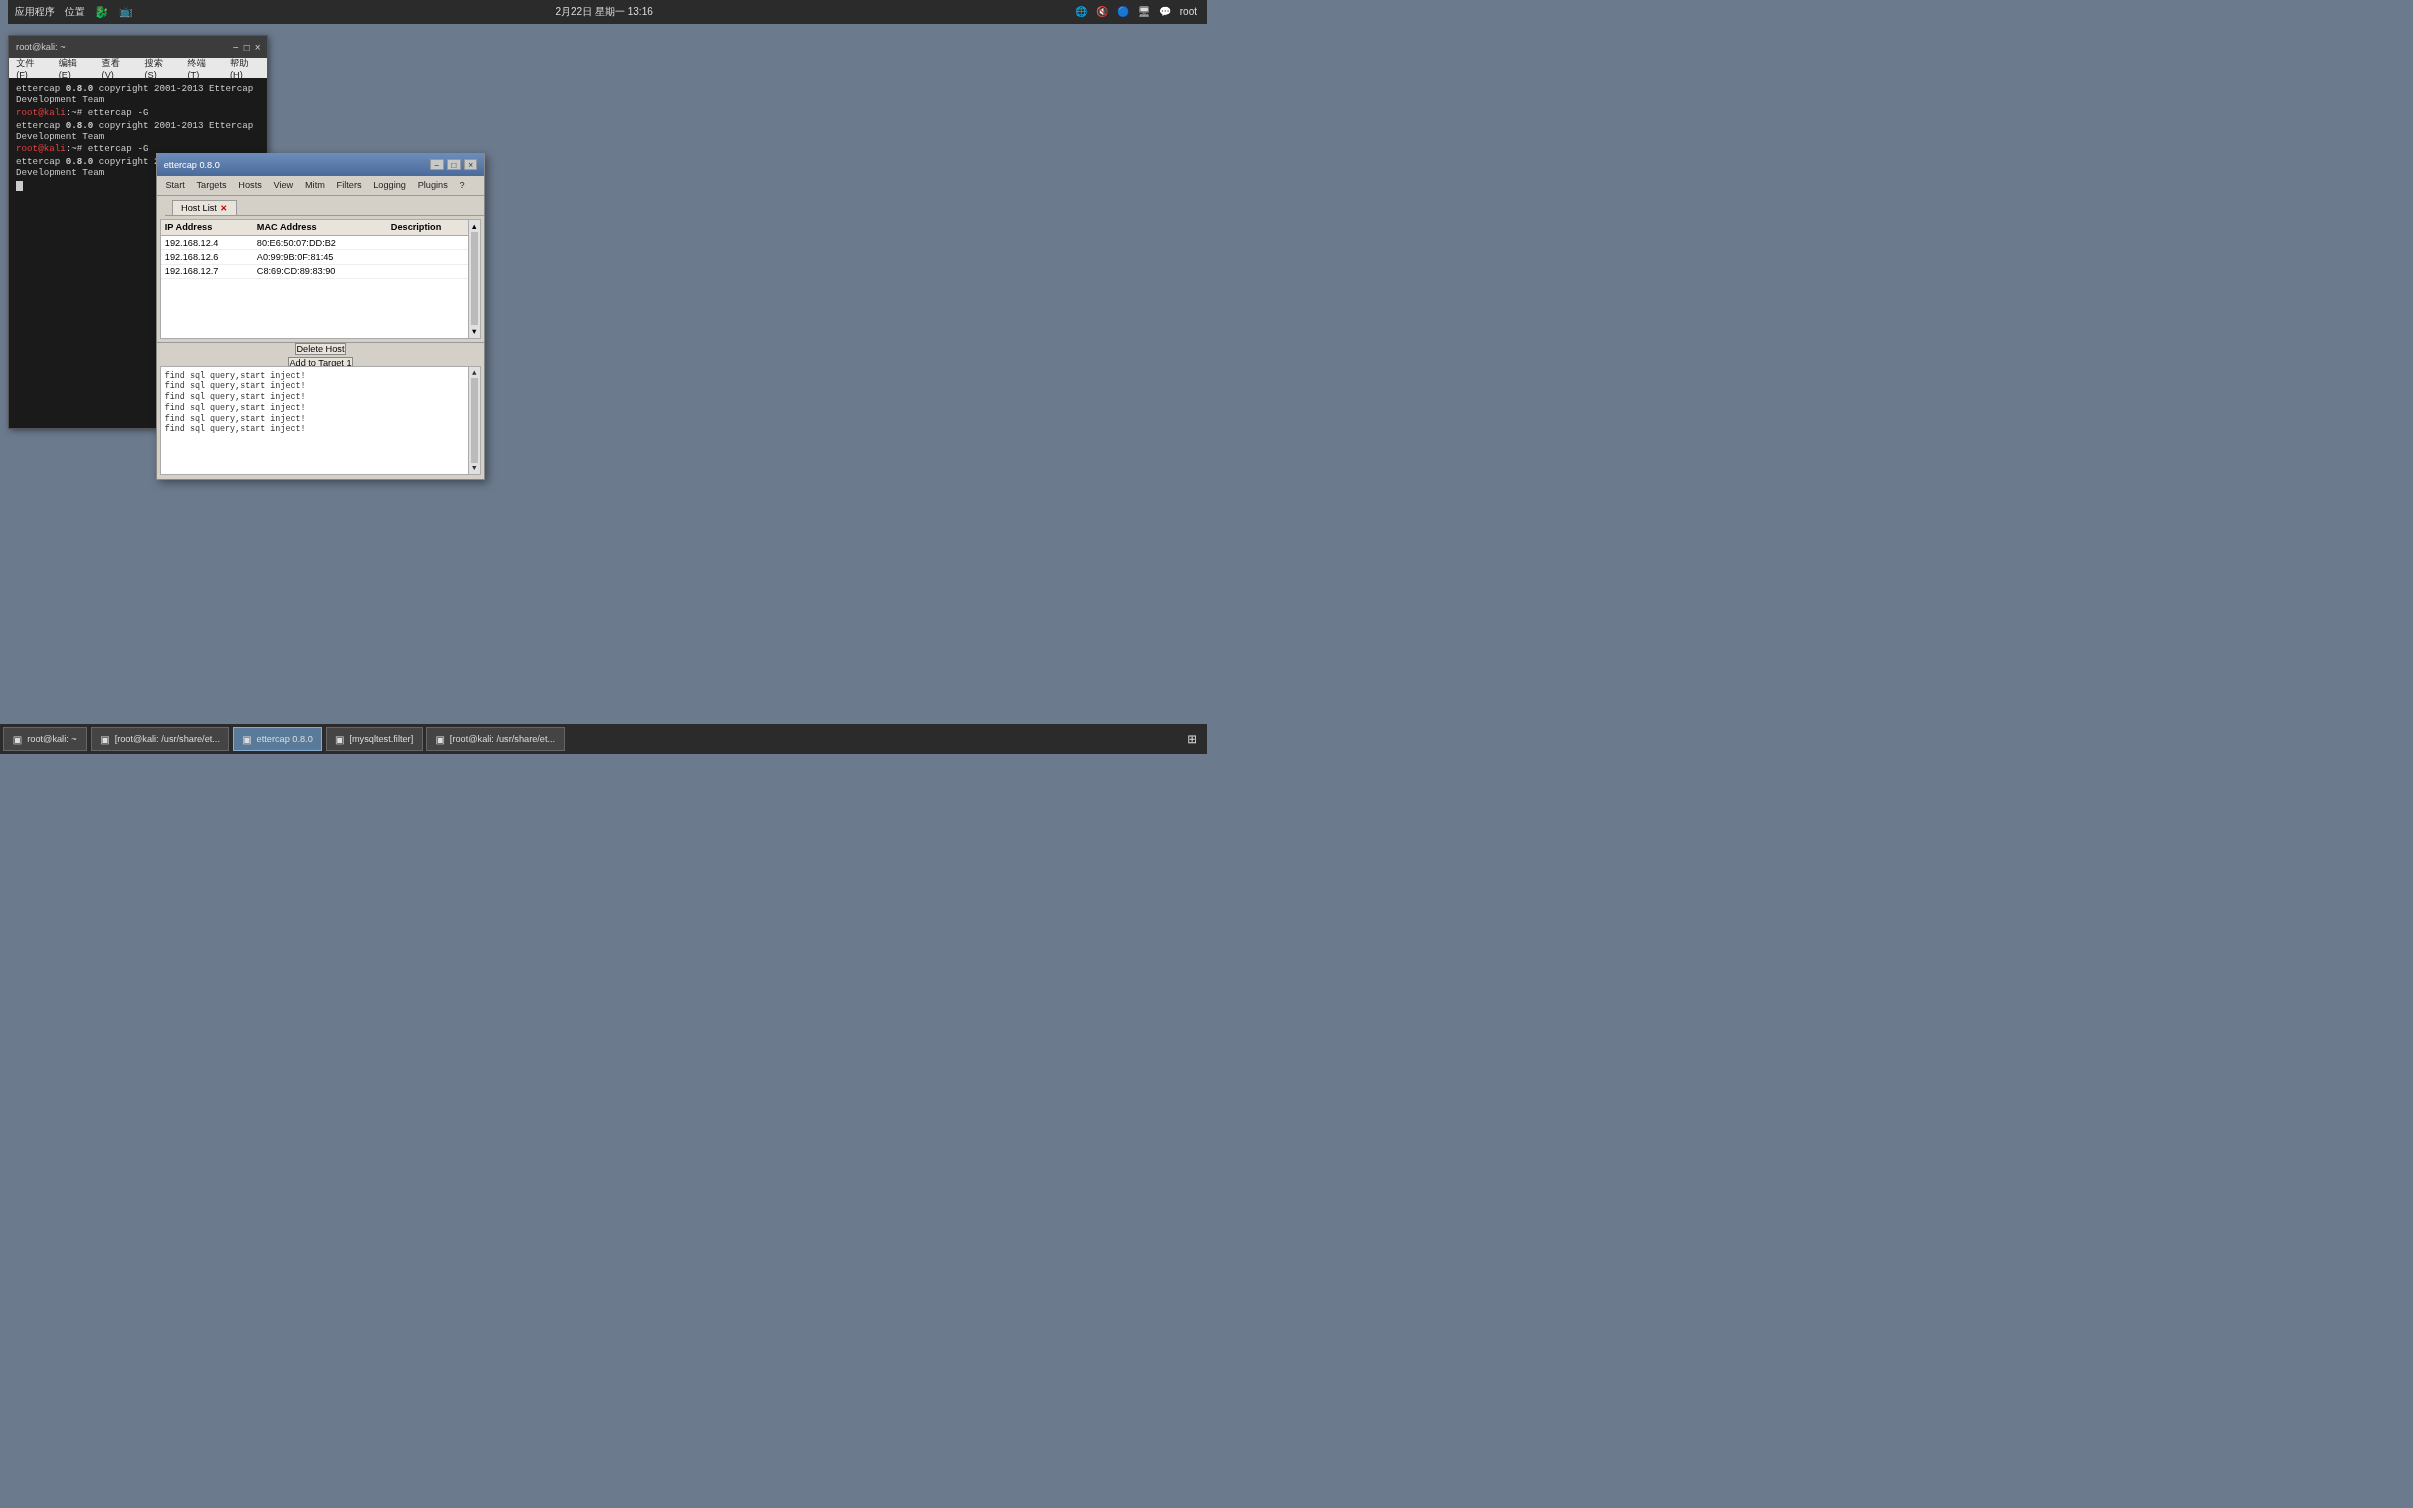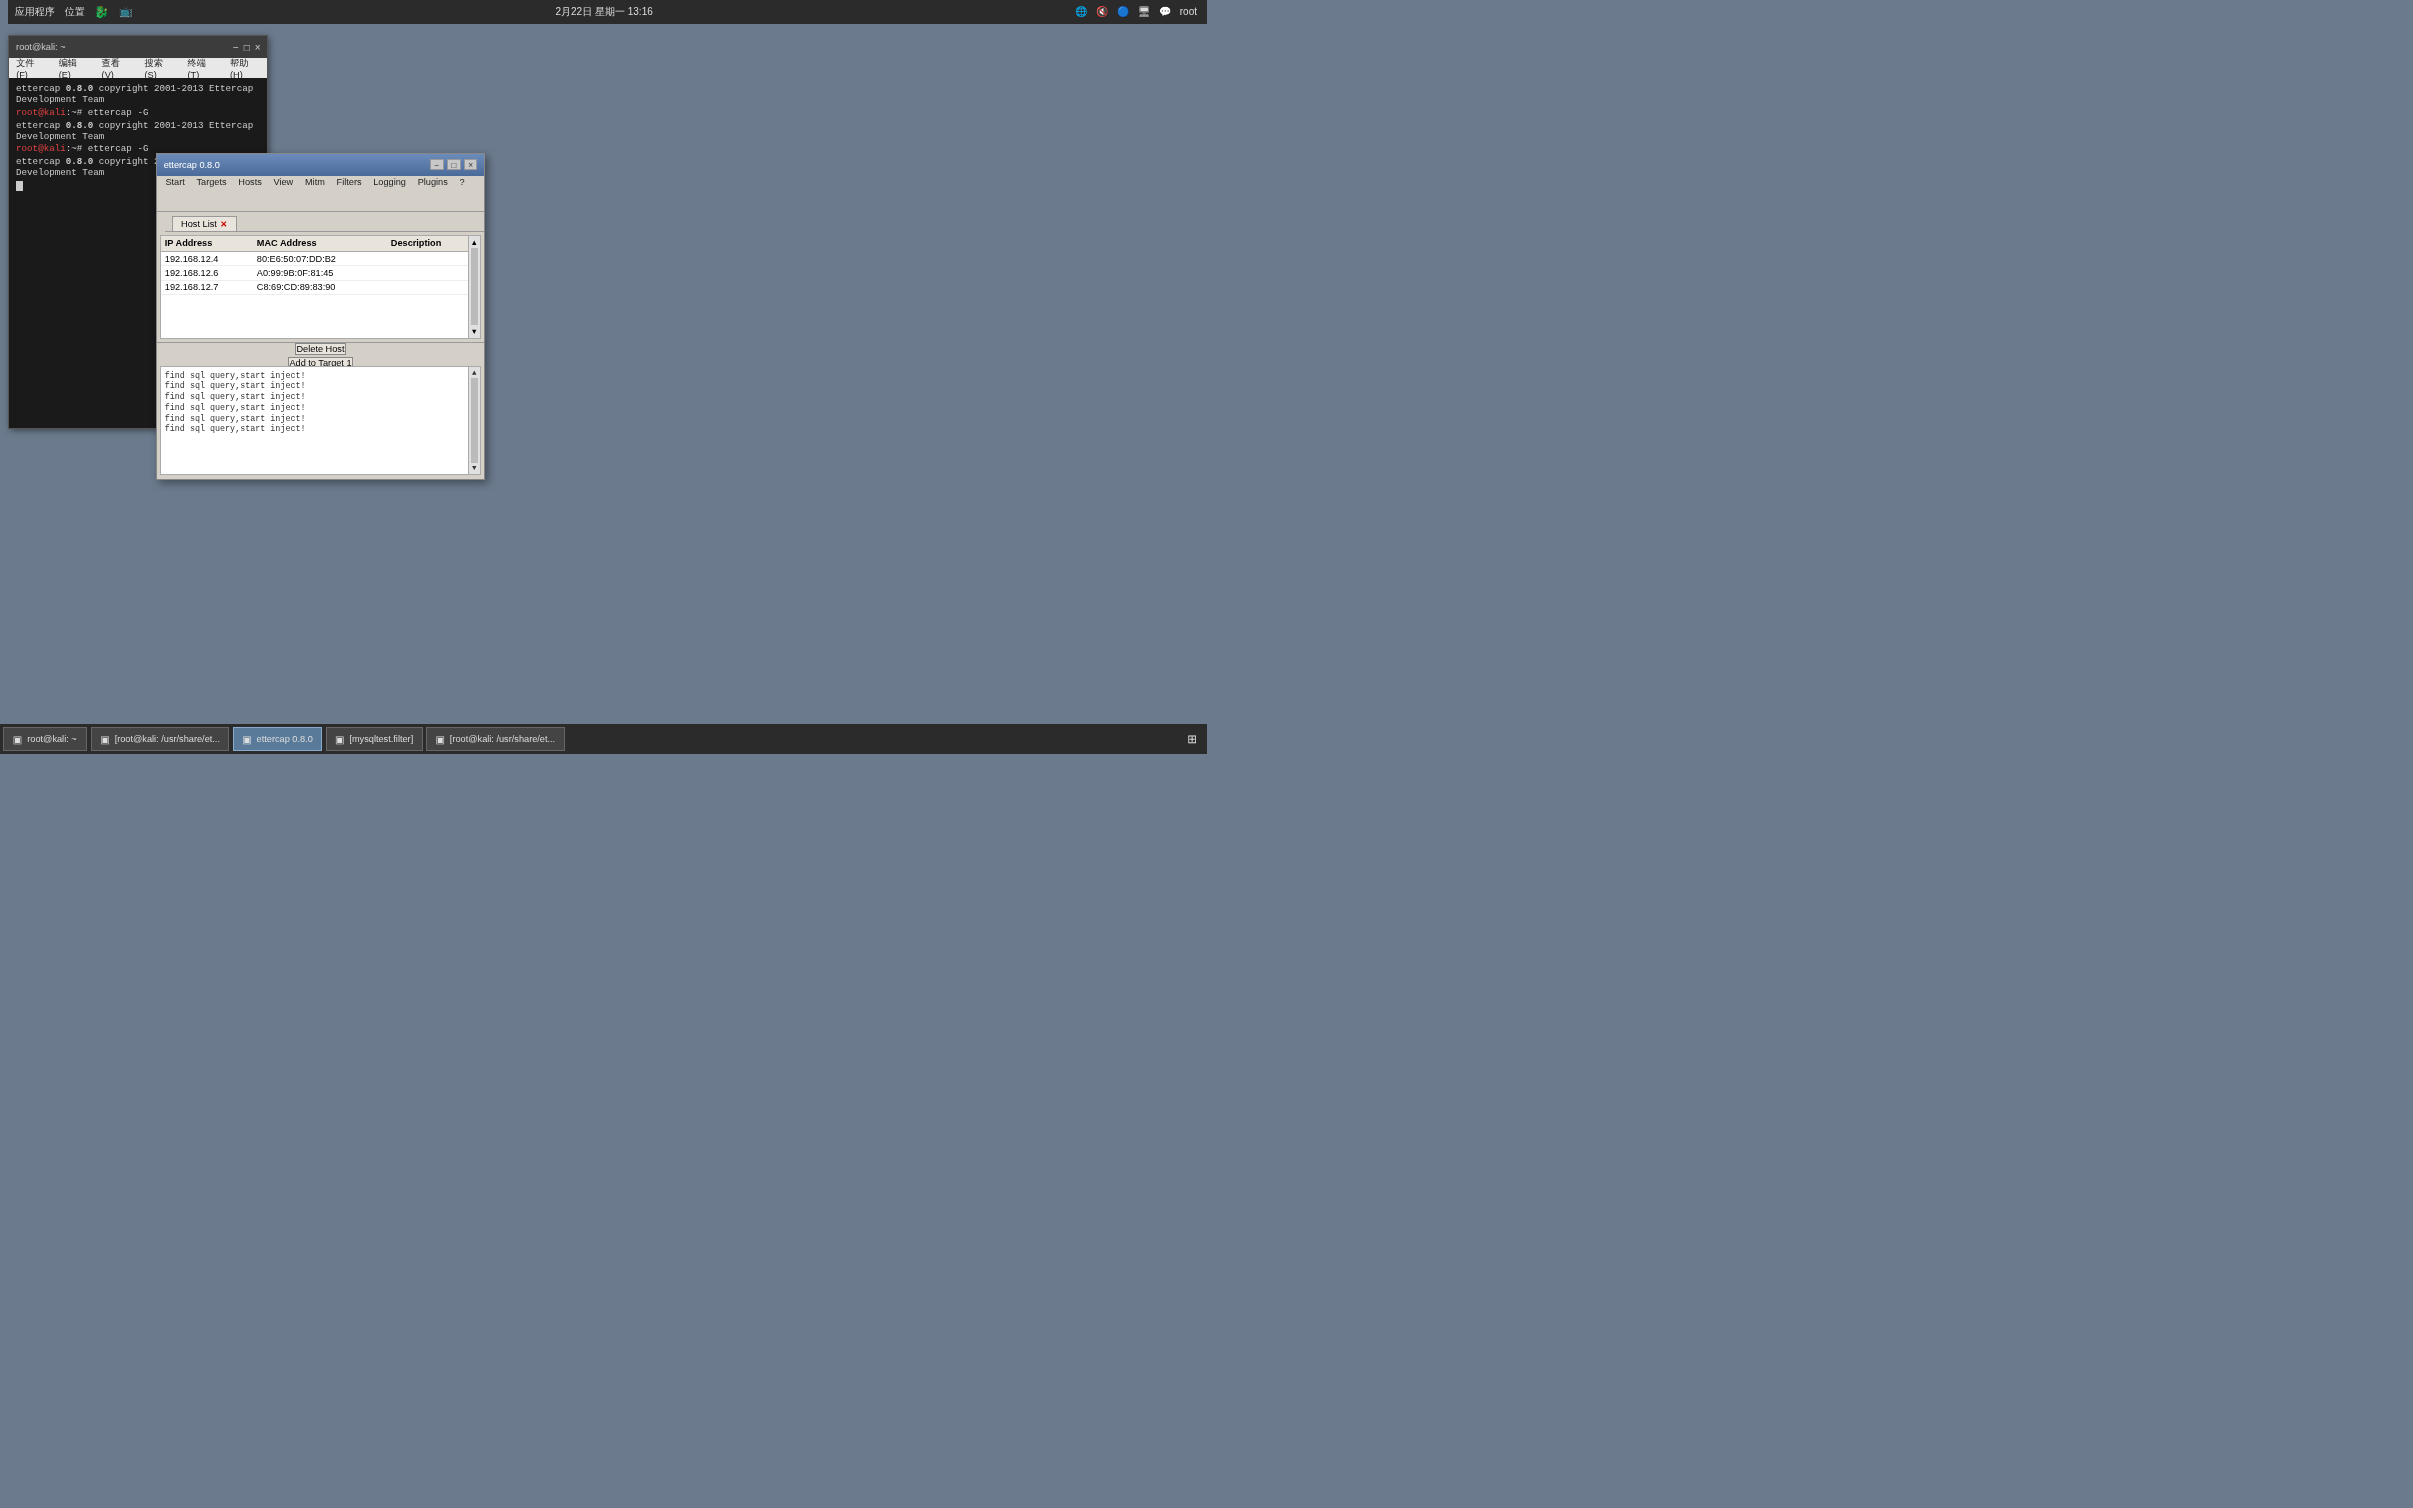--- a/index.html
+++ b/index.html
@@ -161,23 +161,24 @@
       color: #333;
       width: 13.4px;
       height: 11.7px;
       display: inline-flex;
       align-items: center;
       justify-content: center;
       font-size: 8.4px;
       border: 0.8px solid #999;
     }
     #ettercap-menubar {
-      height: 36px;
+      height: 20px;
       background: #d4d0c8;
       display: flex;
+      align-items: center;
       padding: 0 3.4px;
       gap: 1.7px;
       font-size: 9.2px;
       color: #222;
       border-bottom: 0.8px solid #999;
     }
     #ettercap-menubar span {
       cursor: pointer;
       padding: 1.7px 5px;
     }

